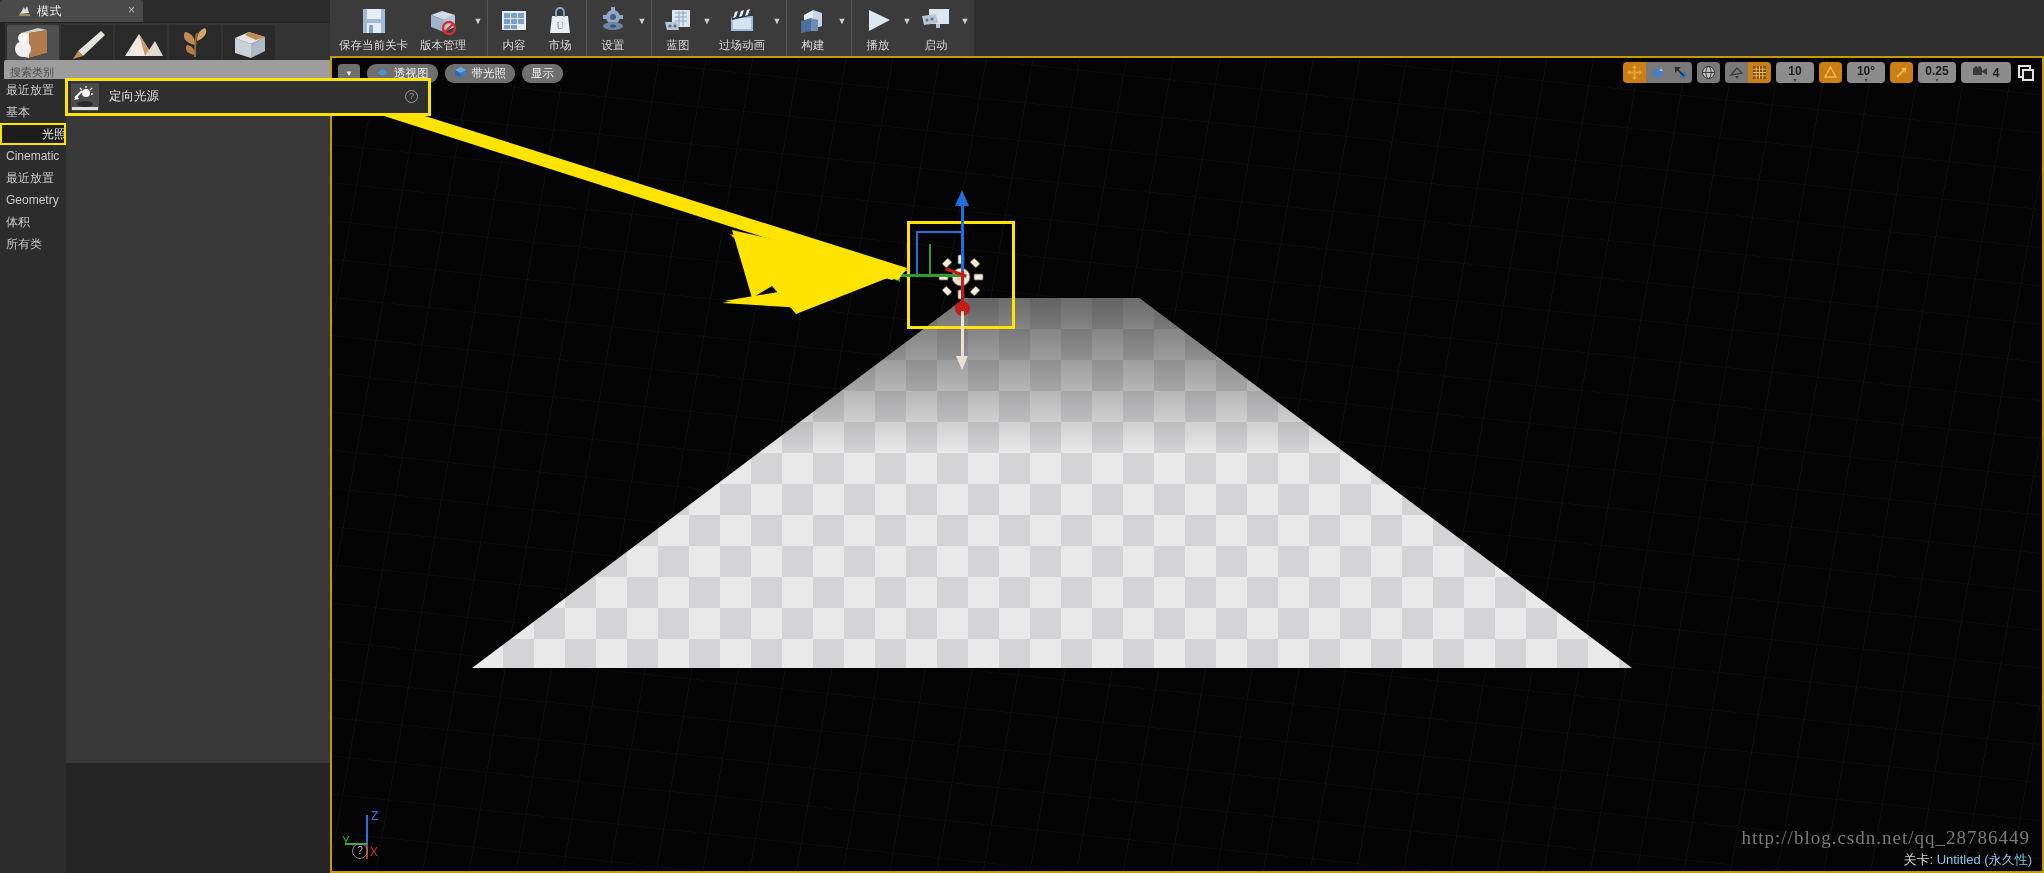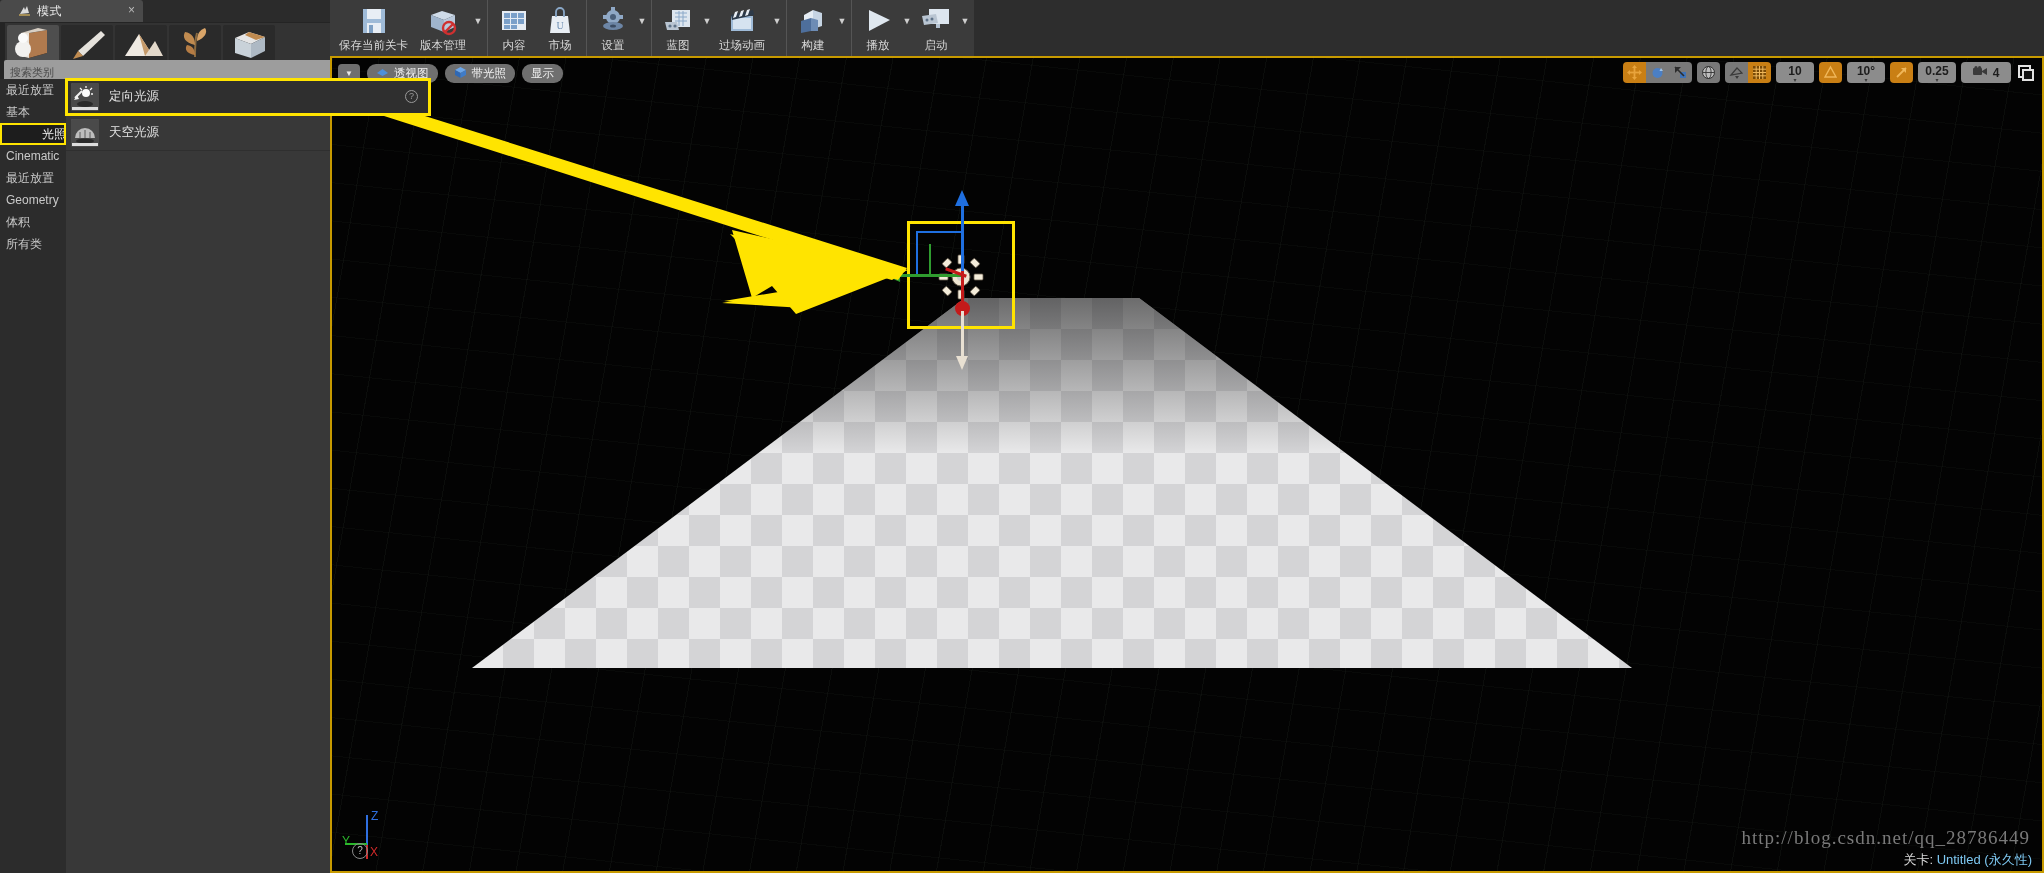--- a/index.html
+++ b/index.html
@@ -38,21 +38,21 @@
   .mag::after { content:""; position:absolute; left:6px; top:7px; width:5px; height:1.8px;
      background:#111; transform:rotate(45deg); }
 
   .cats { position:absolute; left:0; top:79px; width:66px; height:794px;
      background:#2c2c2c; padding-top:0; }
   .cat { height:22px; display:flex; align-items:center; padding-left:6px;
      color:#c9c9c9; font-size:12px; }
   .cat.active { background:#1d1d1d; color:#f0f0f0; outline:2px solid #ffe400;
      outline-offset:-2px;justify-content:flex-end; }
 
-  .items { position:absolute; left:66px; top:79px; width:364px; height:794px;
+  .items { position:absolute; left:66px; top:79px; width:364px; height:684px;
      background:#383838; }
   .item { height:36px; display:flex; align-items:center; position:relative;
      border-bottom:1px solid #2f2f2f; }
   .item .thumb { width:28px; height:28px; margin-left:5px; margin-right:10px;
      border-radius:2px; position:relative; overflow:hidden; flex:0 0 auto;
      background:linear-gradient(160deg,#6e6e6e,#3a3a3a); }
   .item .thumb .base { position:absolute; left:1px; bottom:1px; right:1px; height:3px;
      background:#ddd; }
   .item .lbl { color:#e4e4e4; font-size:12.5px; flex:1; }
   .item .help { width:13px; height:13px; margin-right:12px; border:1.4px solid #9a9a9a;
@@ -285,37 +285,20 @@
             <ellipse cx="14" cy="21" rx="8" ry="3" fill="#2a2a2a"></ellipse>
           </svg>
           <span class="base"></span>
         </span>
         <span class="lbl">定向光源</span>
         <span class="help">?</span>
       </div>
 
 
 
-      <div class="item">
-        <span class="thumb">
-          <svg width="28" height="28" viewBox="0 0 28 28">
-            <rect width="28" height="28" fill="#4a4a4a"></rect>
-            <path d="M4 19 A10 10 0 0 1 24 19 Z" fill="#bdbdbd"></path>
-            <g stroke="#5a5a5a" stroke-width="1">
-              <line x1="9" y1="19" x2="9" y2="13"></line>
-                <line x1="14" y1="19" x2="14" y2="11"></line>
-              <line x1="19" y1="19" x2="19" y2="13"></line>
-            </g>
-            <ellipse cx="14" cy="22" rx="9" ry="2.4" fill="#2a2a2a"></ellipse>
-          </svg>
-          <span class="base"></span>
-        </span>
-        <span class="lbl">天空光源</span>
-        <span class="help">?</span>
-      </div>
 
     </div>
   </div>
 
   <div class="toolbar">
     <div class="tb-yellow-notch"></div>
     <div class="tb-inner">
 
       <div class="tb-group">
         <div class="tb-btn">

